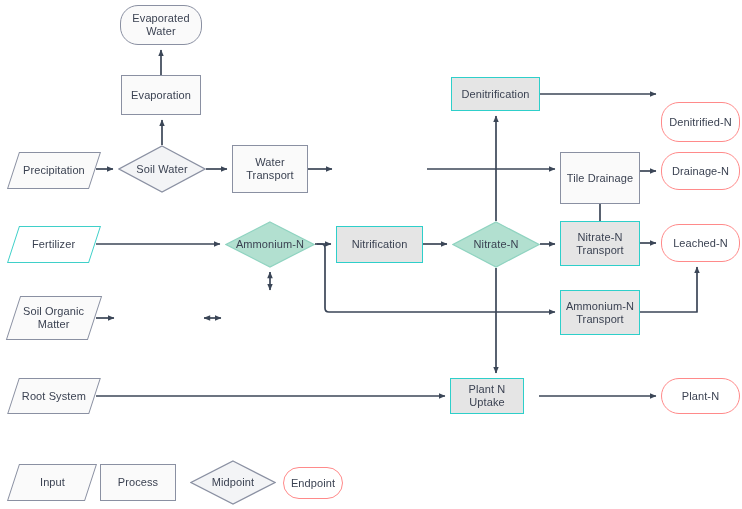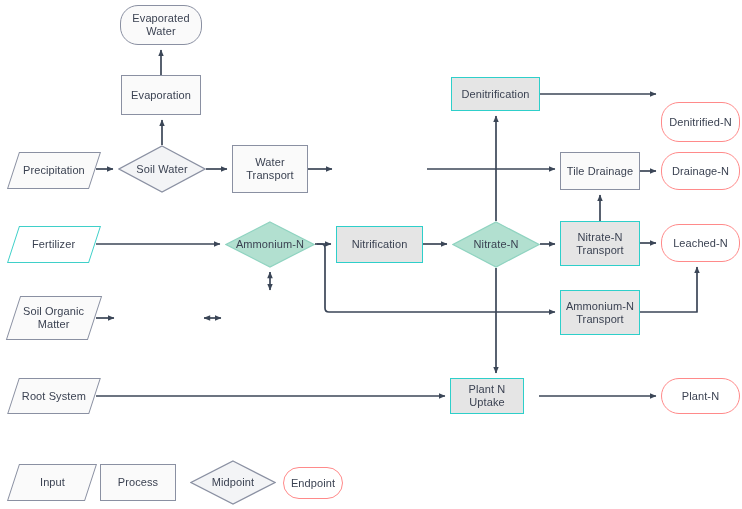--- a/index.html
+++ b/index.html
@@ -195,21 +195,21 @@
 
 
   <div class="node sh-process-accent" style="left:451px;top:77px;width:89px;height:34px;">
     <span class="lbl">Denitrification</span>
   </div>
 
   <div class="node sh-endpoint" style="left:661px;top:74px;width:79px;height:40px;margin-top:28px;">
     <span class="lbl">Denitrified-N</span>
   </div>
 
-  <div class="node sh-process" style="left:560px;top:152px;width:80px;height:38px;justify-content:center;">
+  <div class="node sh-process" style="left:560px;top:152px;width:80px;height:52px;justify-content:center;">
     <span class="lbl">Tile Drainage</span>
   </div>
 
   <div class="node sh-endpoint" style="left:661px;top:152px;width:79px;height:38px;">
     <span class="lbl">Drainage-N</span>
   </div>
 
   <div class="node sh-input-accent" style="left:13px;top:226px;width:82px;height:37px;">
     <span class="lbl">Fertilizer</span>
   </div>

